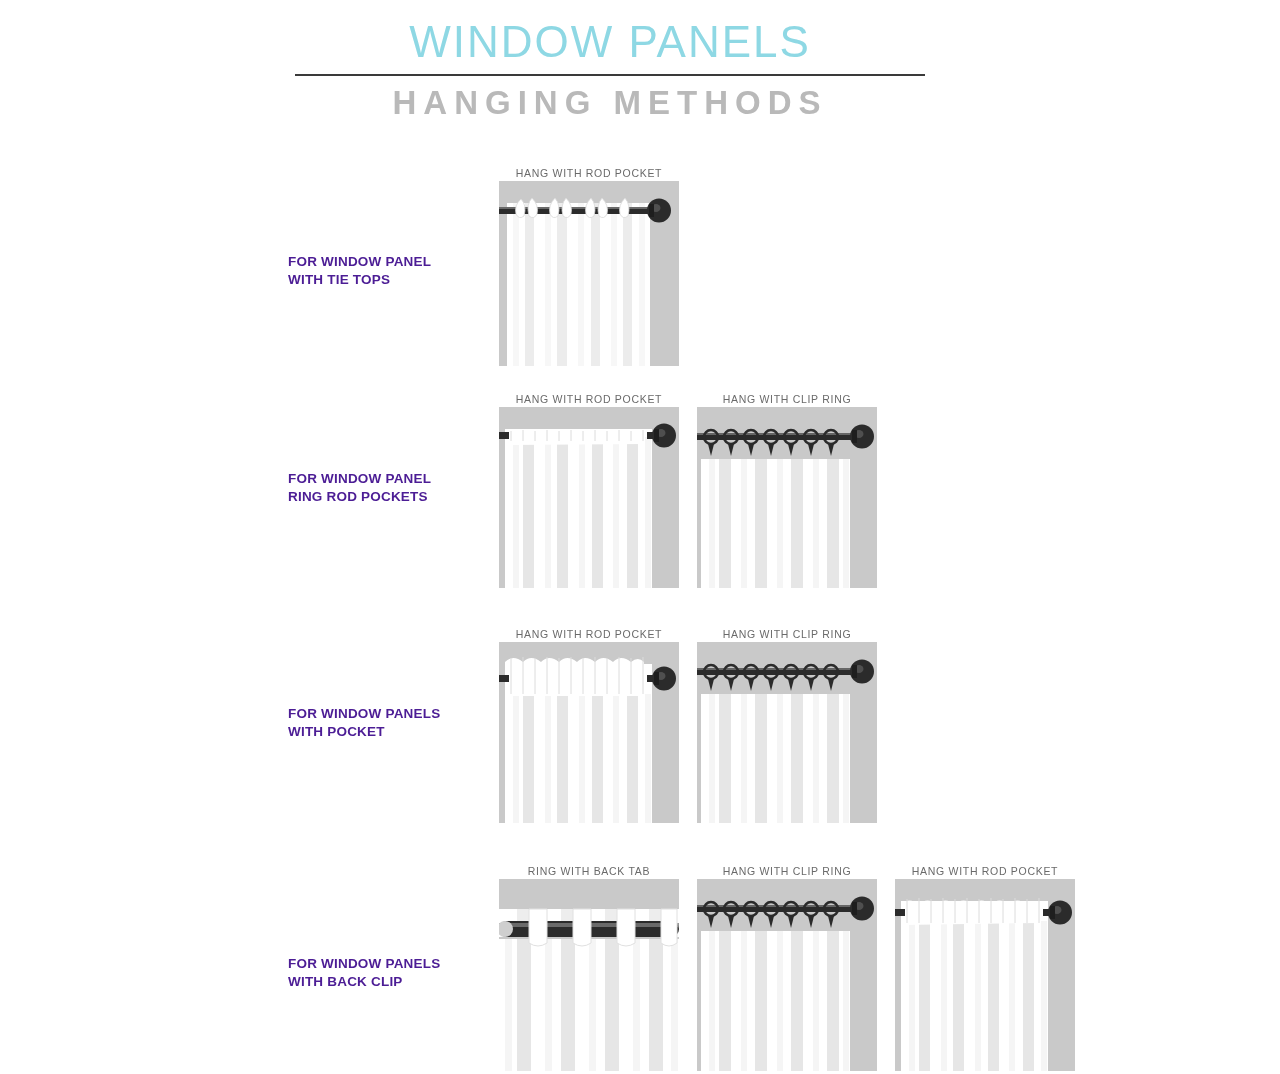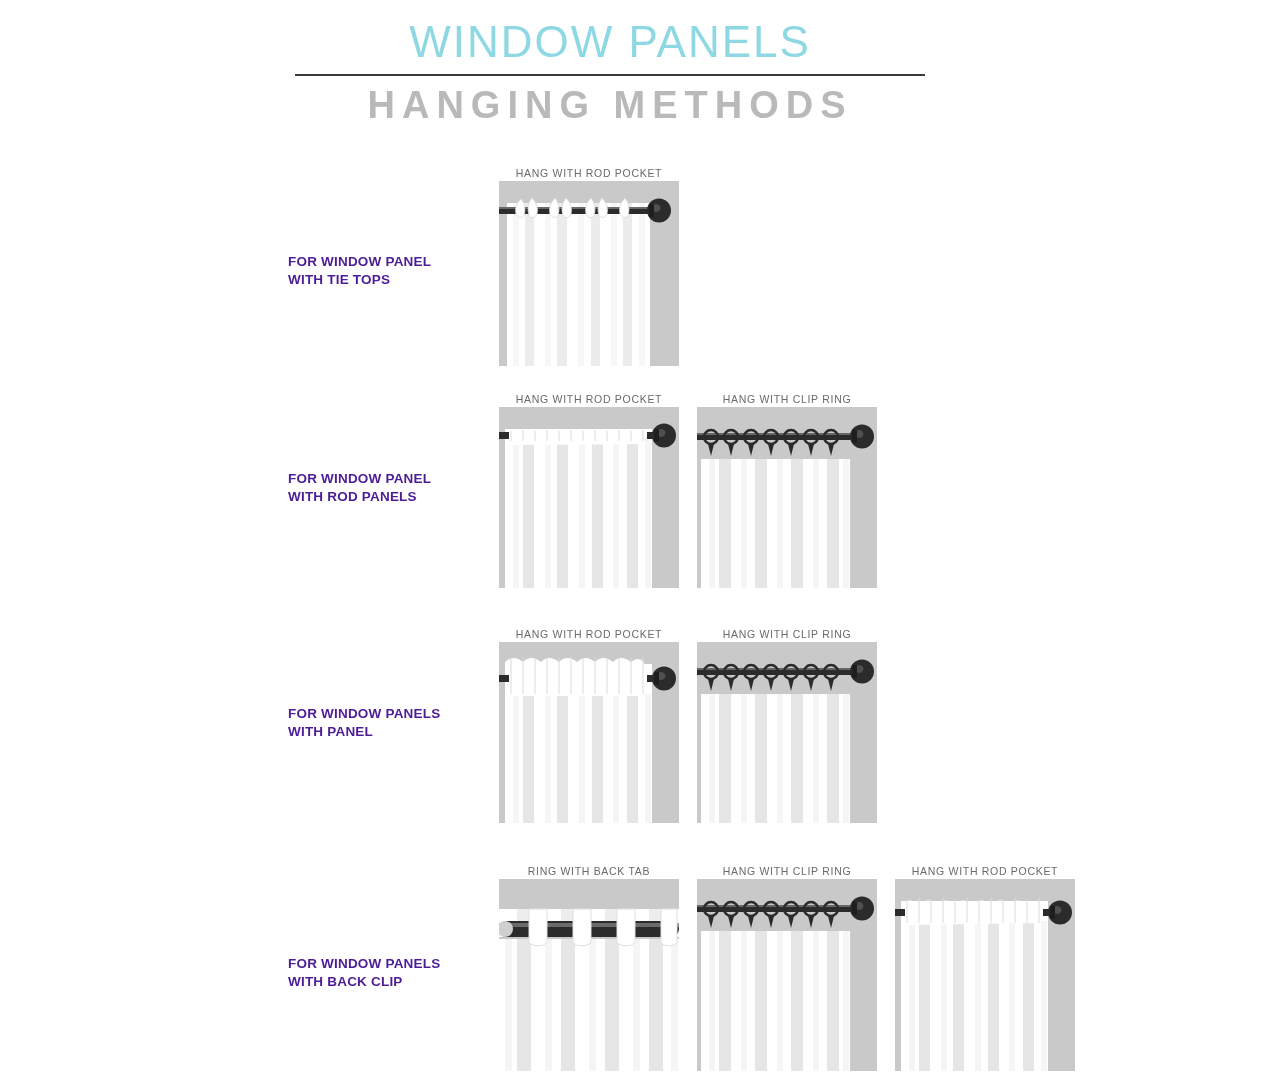--- a/index.html
+++ b/index.html
@@ -31,21 +31,21 @@
     line-height: 1;
     padding-top: 20px;
   }
   .title-rule {
     width: 630px;
     height: 2px;
     background: #3a3a3a;
     margin: 10px auto 0 auto;
   }
   .title-sub {
-    font-size: 38px;
+    font-size: 33px;
     letter-spacing: 7px;
     color: #b9b9b9;
     font-weight: 700;
     line-height: 1;
     padding-top: 10px;
   }
 
   
   .rows {
     position: absolute;
@@ -153,21 +153,21 @@
           </svg>
         </div>
       </div>
 
     </div>
   </div>
 
   <div class="row" style="height:235px;">
     <div class="row-label" style="left:288px; top:95px; width:180px;">
       <div>FOR WINDOW PANEL</div>
-      <div>WITH ROD PANELS</div>
+      <div>RING ROD POCKETS</div>
     </div>
     <div class="cells" style="left:455px; top:16px;">
 
       <div class="cell">
         <div class="cell-caption">HANG WITH ROD POCKET</div>
         <div class="panel" style="width:180px;height:181px;">
           <svg class="art-svg" viewBox="0 0 180 181" preserveAspectRatio="none">
             <rect x="6" y="22" width="147" height="159" fill="#ffffff"></rect>
             <g fill="#e6e6e6">
               <rect x="24" y="30" width="11" height="151"></rect>
@@ -257,21 +257,21 @@
           </svg>
         </div>
       </div>
 
     </div>
   </div>
 
   <div class="row" style="height:235px;">
     <div class="row-label" style="left:288px; top:95px; width:180px;">
       <div>FOR WINDOW PANELS</div>
-      <div>WITH PANEL</div>
+      <div>WITH POCKET</div>
     </div>
     <div class="cells" style="left:455px; top:16px;">
 
       <div class="cell">
         <div class="cell-caption">HANG WITH ROD POCKET</div>
         <div class="panel" style="width:180px;height:181px;">
           <svg class="art-svg" viewBox="0 0 180 181" preserveAspectRatio="none">
             <rect x="6" y="22" width="147" height="159" fill="#ffffff"></rect>
             <g fill="#e6e6e6">
               <rect x="24" y="52" width="11" height="129"></rect>

